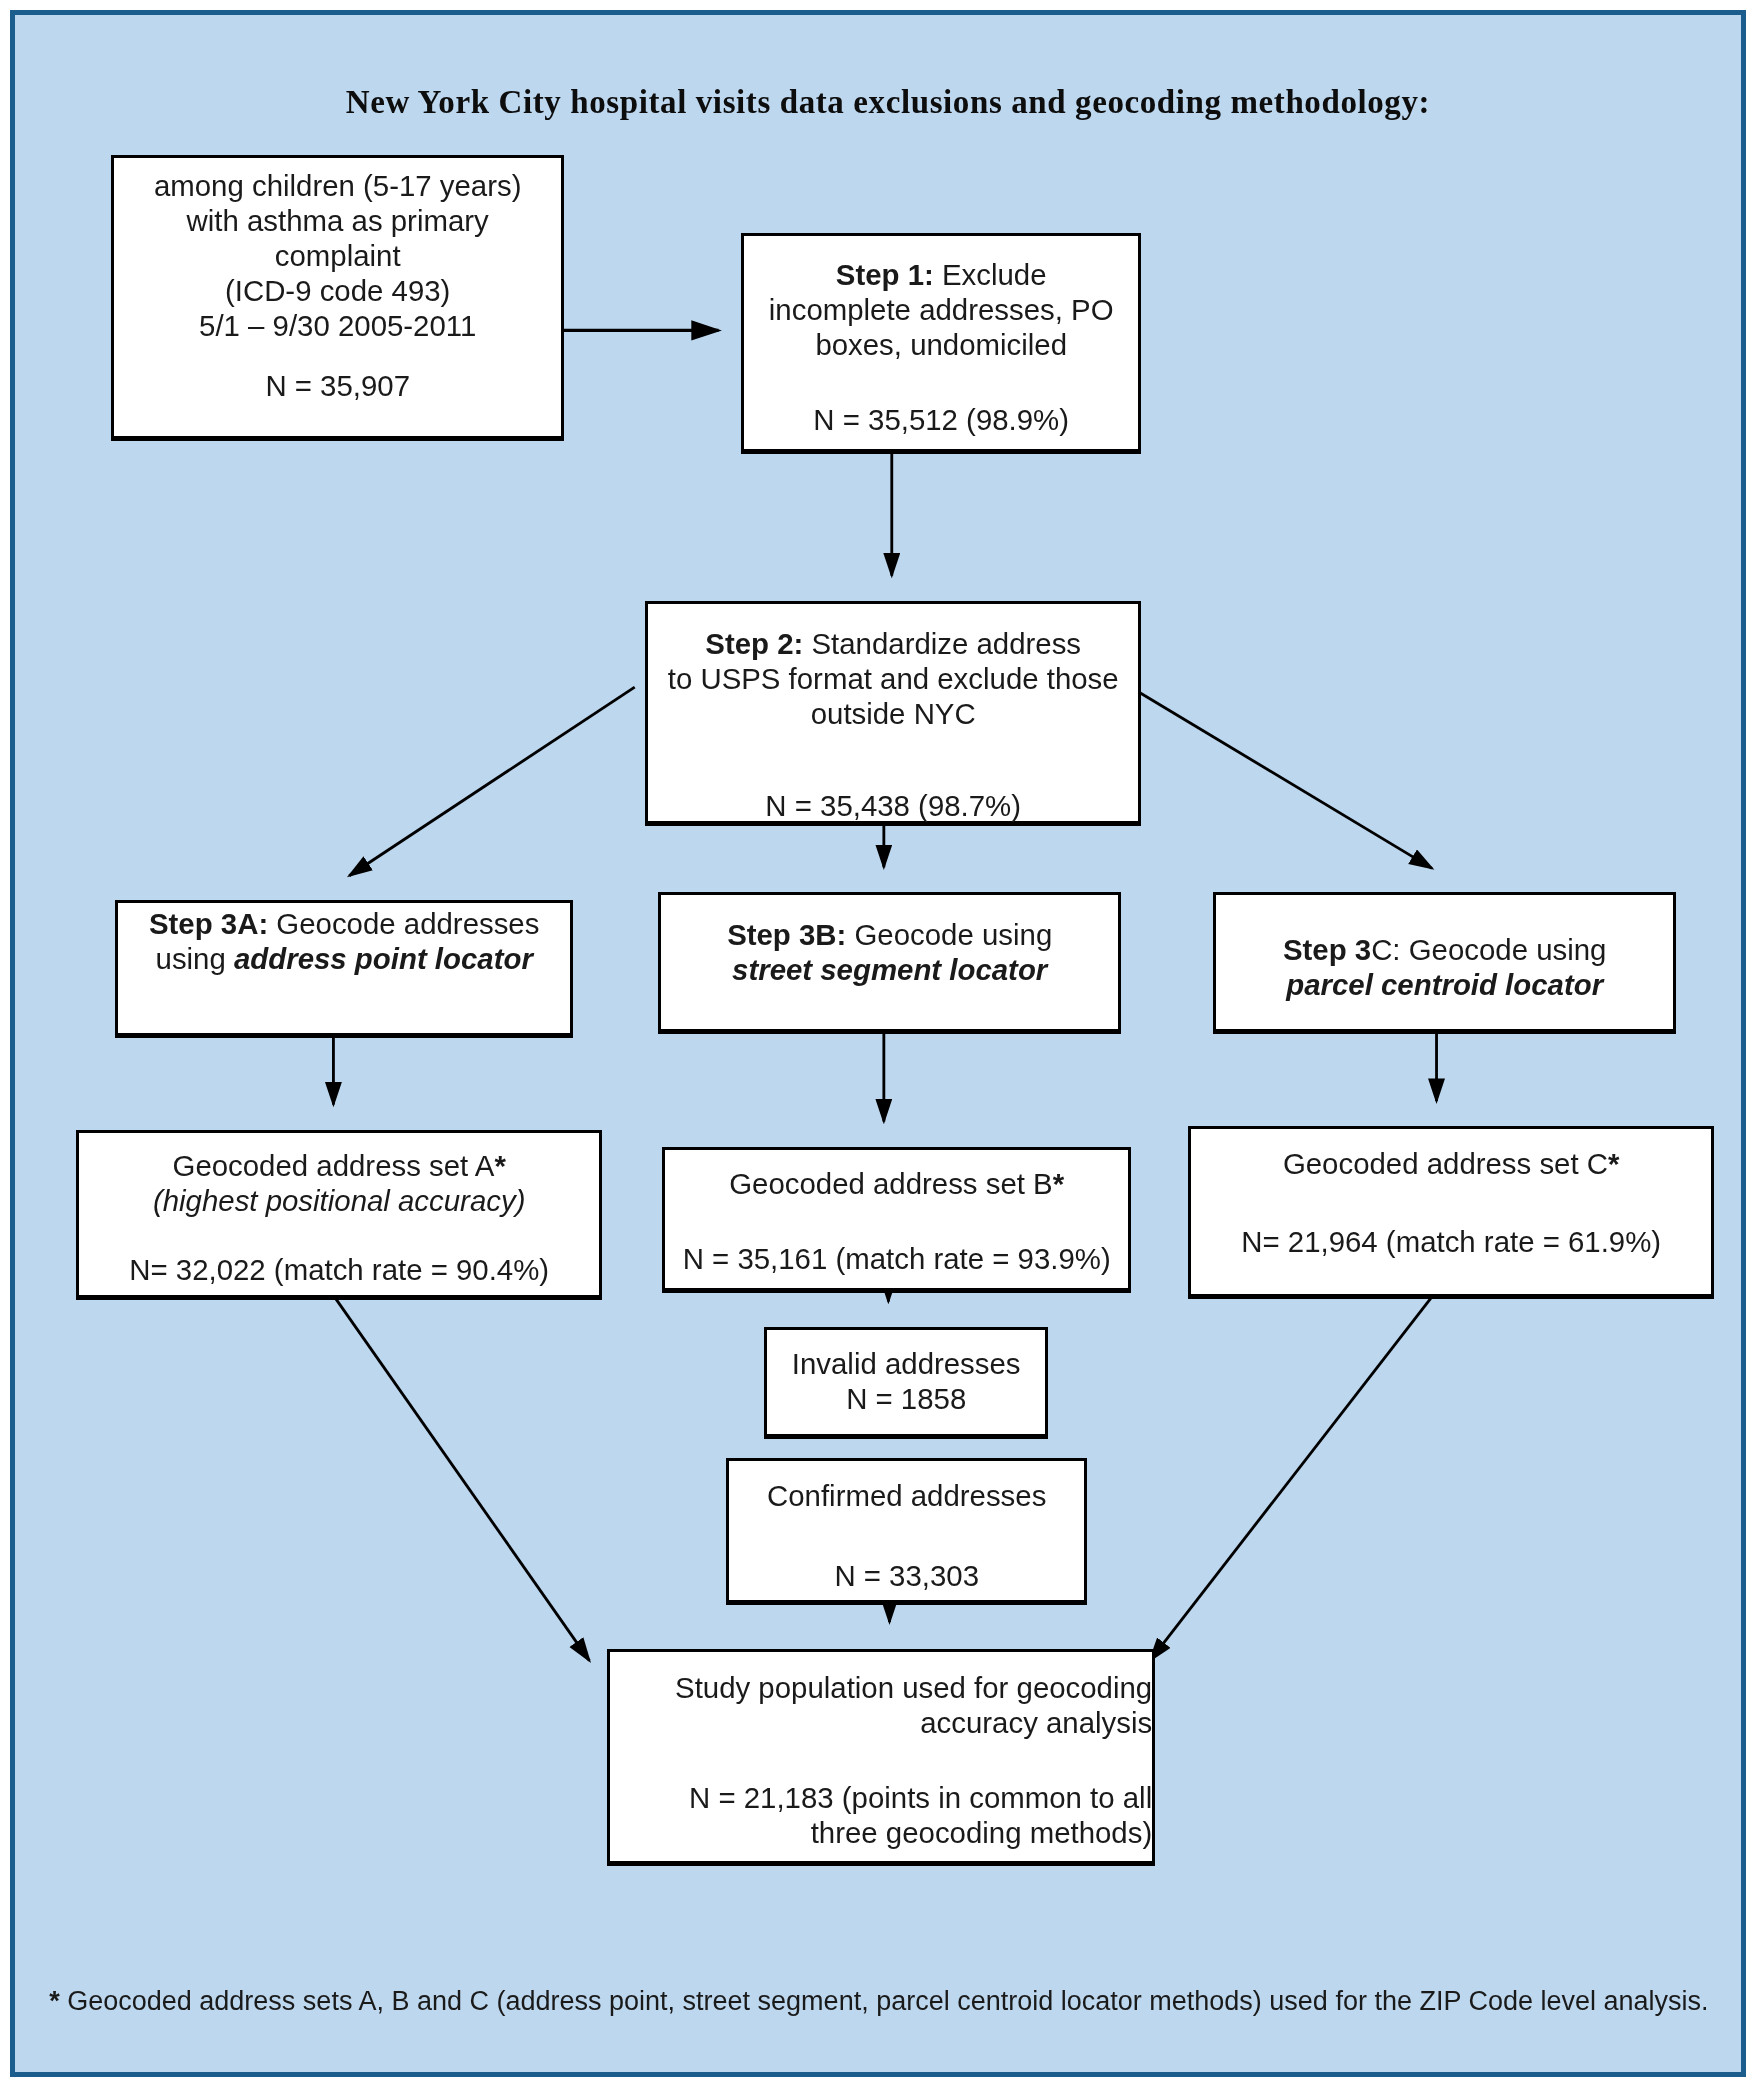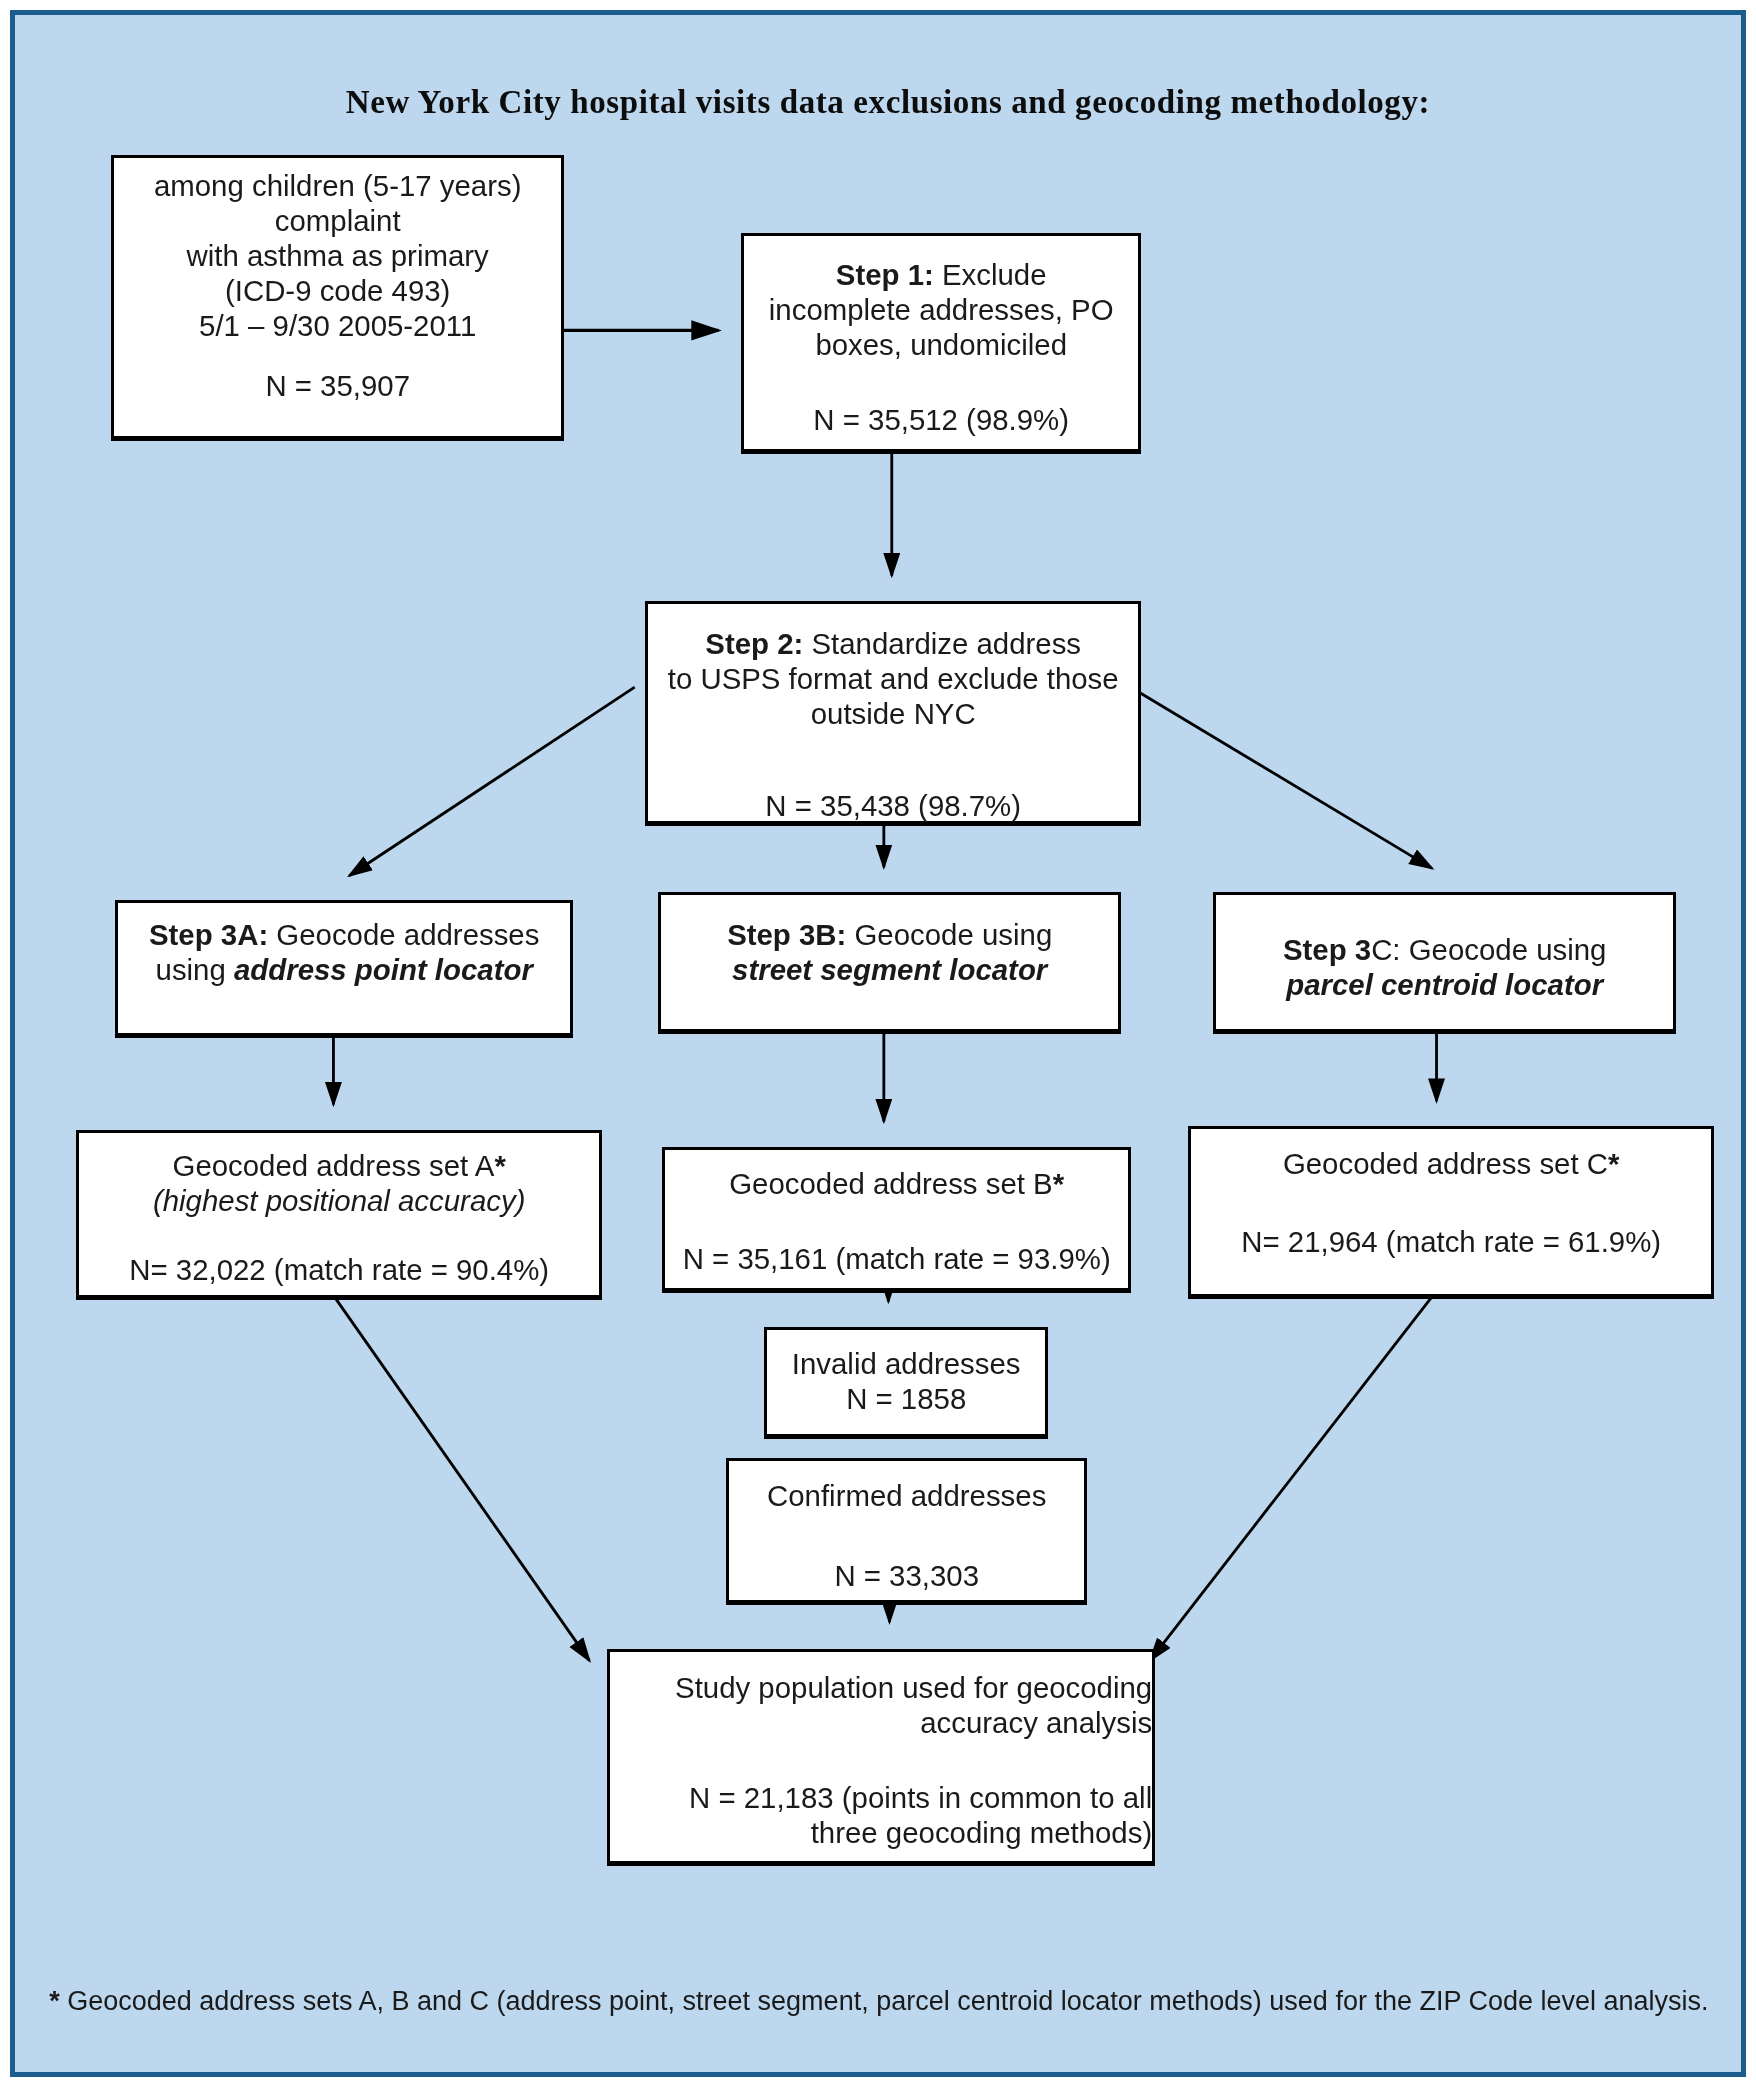--- a/index.html
+++ b/index.html
@@ -51,21 +51,21 @@
   }
   .ln { white-space: nowrap; }
   .b  { font-weight: bold; }
   .i  { font-style: italic; }
   .bi { font-weight: bold; font-style: italic; }
 
   
   #b-source    { left: 96px;  top: 140px;  width: 453px; height: 286px; padding-top: 10.2px; }
   #b-step1     { left: 726px; top: 218px;  width: 400px; height: 221px; padding-top: 20.4px; }
   #b-step2     { left: 630px; top: 586px; width: 496px; height: 225px; padding-top: 21.5px; }
-  #b-step3a    { left: 100px;  top: 885px; width: 458px; height: 138px; padding-top: 14px; }
+  #b-step3a    { left: 100px;  top: 885px; width: 458px; height: 138px; padding-top: 3px; }
   #b-step3b    { left: 643px; top: 877px; width: 463px; height: 142px; padding-top: 21.5px; }
   #b-step3c    { left: 1198px; top: 877px; width: 463px; height: 142px; padding-top: 37px; }
   #b-setA      { left: 61px;  top: 1115px; width: 526px; height: 170px; padding-top: 14.7px; }
   #b-setB      { left: 647px; top: 1132px; width: 469px; height: 146px; padding-top: 16px; }
   #b-setC      { left: 1173px; top: 1111px; width: 526px; height: 173px; padding-top: 17px; }
   #b-invalid   { left: 749px; top: 1312px; width: 284px; height: 112px; padding-top: 16px; }
   #b-confirmed { left: 711px; top: 1443px; width: 361px; height: 147px; padding-top: 17px; }
   #b-study     { left: 592px; top: 1634px; width: 548px; height: 217px; padding-top: 18px; text-align: right; }
 
   
@@ -112,22 +112,22 @@
       <line x1="2510" y1="1784" x2="2510" y2="1918" stroke="#000" stroke-width="5" marker-end="url(#ah)"></line>
       <line x1="1542" y1="2242" x2="1542" y2="2272" stroke="#000" stroke-width="5" marker-end="url(#ah)"></line>
       <line x1="1552" y1="2500" x2="1552" y2="2508" stroke="#000" stroke-width="5" marker-end="url(#ah)"></line>
       <line x1="1544" y1="2794" x2="1544" y2="2838" stroke="#000" stroke-width="5" marker-end="url(#ah)"></line>
       <line x1="557" y1="2254" x2="1014" y2="2906" stroke="#000" stroke-width="5" marker-end="url(#ah)"></line>
       <line x1="2510" y1="2253" x2="2004" y2="2906" stroke="#000" stroke-width="5" marker-end="url(#ah)"></line>
     </svg>
 
     <div class="box" id="b-source">
       <div class="ln">among children (5-17 years)</div>
+      <div class="ln">with asthma as primary</div>
       <div class="ln">complaint</div>
-      <div class="ln">with asthma as primary</div>
       <div class="ln">(ICD-9 code 493)</div>
       <div class="ln">5/1 – 9/30 2005-2011</div>
       <div class="ln gap40">N = 35,907</div>
     </div>
 
     <div class="box" id="b-step1">
       <div class="ln"><span class="b">Step 1:</span><span> Exclude</span></div>
       <div class="ln">incomplete addresses, PO</div>
       <div class="ln">boxes, undomiciled</div>
       <div class="ln gap70">N = 35,512 (98.9%)</div>

